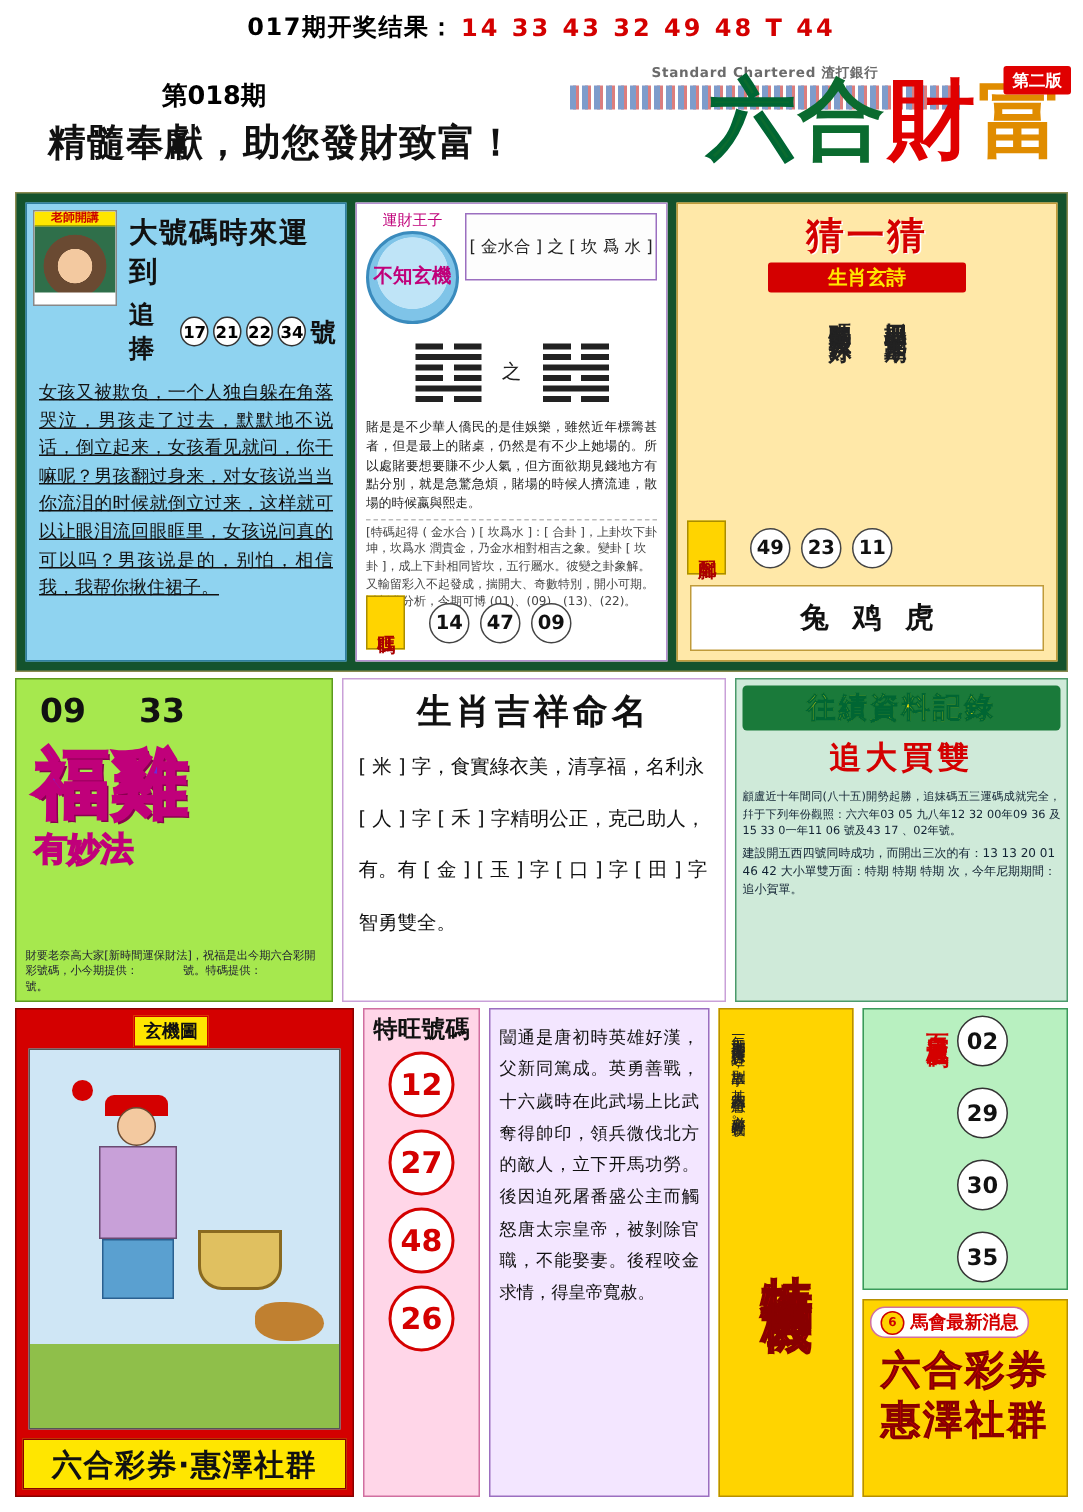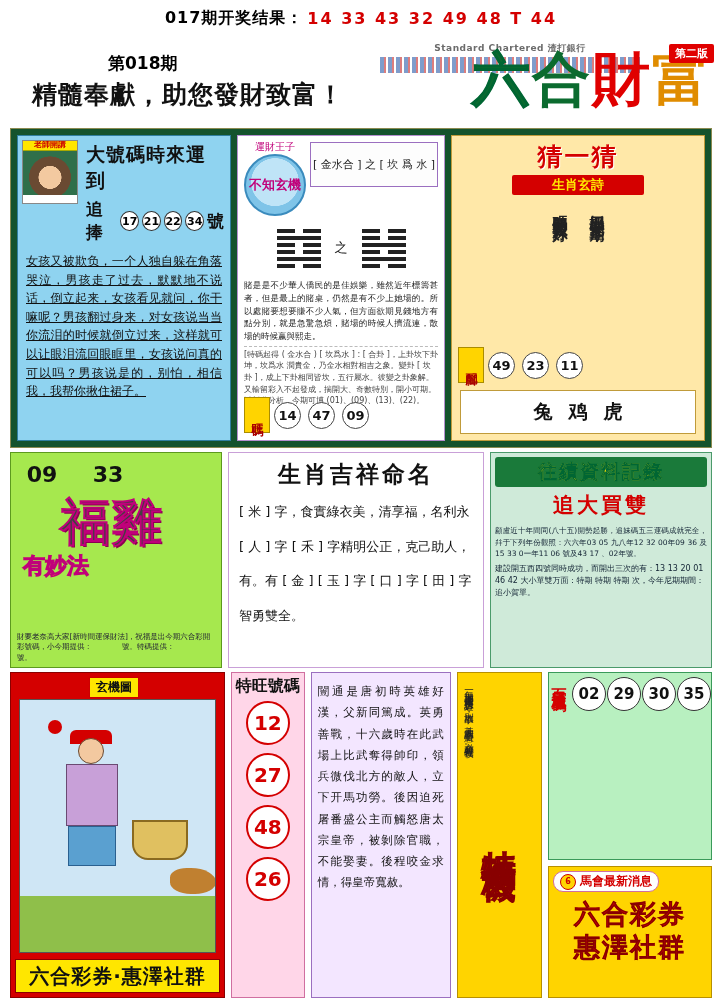--- a/index.html
+++ b/index.html
@@ -131,21 +131,21 @@
   
   .numstrip {
     position:absolute; left:0; bottom:0; width:100%; height:42px;
     display:flex; align-items:center;
   }
   .lbl-box {
     width:26px; height:36px; background:#ffd400; border:1px solid #aa8c00;
     font-size:12px; font-weight:bold; color:#a00; display:flex; align-items:center; justify-content:center;
     writing-mode:vertical-rl; letter-spacing:1px;
   }
-  .balls { display:flex; gap:7px; padding-left:4px; }
+  .balls { display:flex; gap:7px; padding-left:16px; }
   .ball {
     width:27px; height:27px; border-radius:50%; background:#fff; border:1px solid #444;
     display:flex; align-items:center; justify-content:center;
     font-size:13px; font-weight:bold; color:#111;
   }
 
   
   .guess {
     width:auto; flex:1; background:#ffe8a8; border:1px solid #c09b3a; position:relative; padding:4px;
   }
@@ -176,23 +176,23 @@
   .lucky .lnum {
     position:absolute; display:flex; align-items:center; justify-content:center;
     width:38px; height:38px; font-size:22px; font-weight:bold; color:#111;
   }
   .lucky .ln1 { left:12px; top:2px; }
   .lucky .ln2 { left:78px; top:2px; }
   .lucky .fu {
     position:absolute; left:12px; top:44px; width:190px; height:120px;
   }
   .fu .ch {
-    font-size:50px; font-weight:normal; color:#404040;
+    font-size:50px; font-weight:bold; color:#6d28d9;
     -webkit-text-stroke:2px #c0007a; text-shadow:2px 2px 0 #8a0050;
-    letter-spacing:2px; line-height:1;margin-left:37px;
+    letter-spacing:2px; line-height:1;
   }
   .fu .sub {
     margin-top:4px; font-size:22px; font-weight:bold; color:#ffd400;
     -webkit-text-stroke:1px #c0007a;
   }
   .lucky .foot {
     position:absolute; left:6px; right:6px; bottom:4px; font-size:7.5px; color:#223; line-height:1.4;
   }
 
   .naming {
@@ -272,21 +272,21 @@
   }
 
   .rightcol { flex:1; display:flex; flex-direction:column; gap:6px; }
   .hotpick {
     height:188px; background:#b8f0c0; border:1px solid #3a9a5a; position:relative;
     display:flex; align-items:flex-start; justify-content:center; padding-top:4px; gap:4px;
   }
   .hotpick .vtitle {
     writing-mode:vertical-rl; font-size:15px; font-weight:bold; color:#d40000; letter-spacing:2px;
   }
-  .hotpick .pballs { display:flex; flex-direction:row; gap:1px; }
+  .hotpick .pballs { display:flex; flex-direction:column; gap:14px; }
   .hotpick .pball {
     width:34px; height:34px; border-radius:50%; background:#fff; border:1px solid #333;
     display:flex; align-items:center; justify-content:center; font-size:15px; font-weight:bold; color:#111;
   }
   .news {
     flex:1; background:#ffd400; border:1px solid #b89000; position:relative; padding:4px;
   }
   .news .nhdr {
     display:flex; align-items:center; gap:4px;
     background:#fff; border:1px solid #d06fa0; border-radius:10px; padding:1px 6px; width:fit-content;

